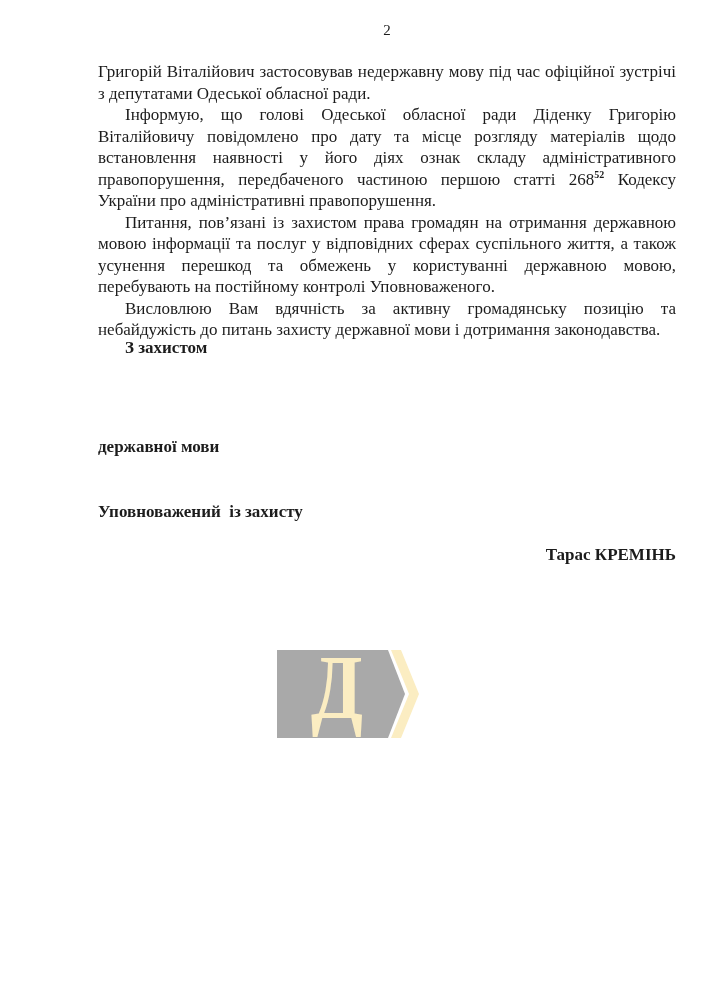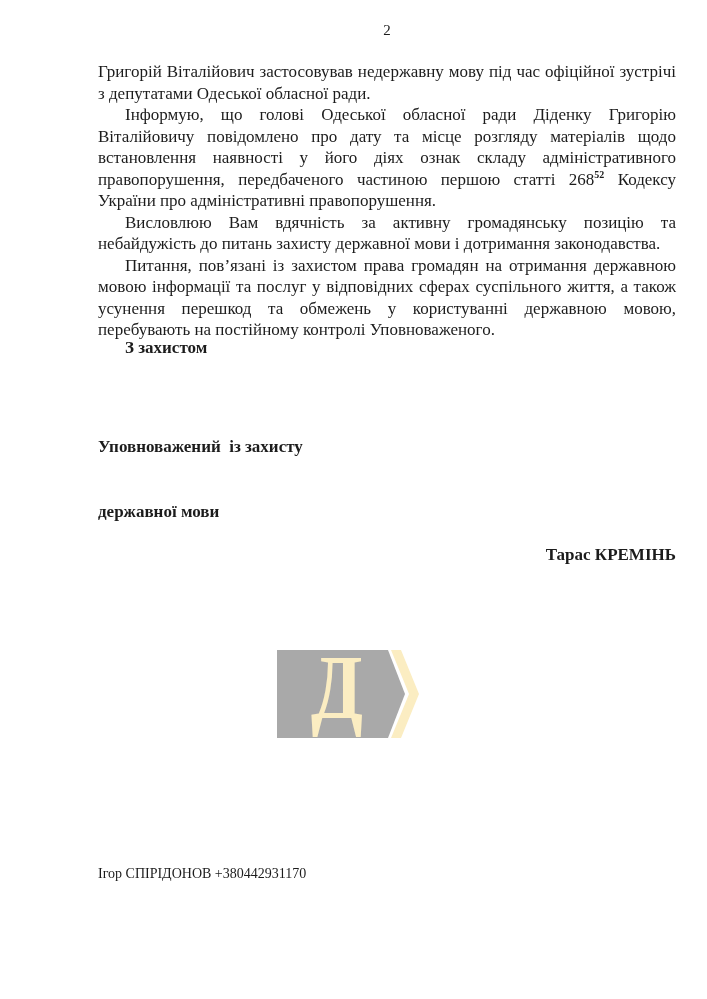--- a/index.html
+++ b/index.html
@@ -98,37 +98,36 @@
 </head>
 <body>
 
 <div class="page">
 
   <div class="page-number">2</div>
 
   <div class="body-text">
     <p class="noindent">Григорій Віталійович застосовував недержавну мову під час офіційної зустрічі з депутатами Одеської обласної ради.</p>
     <p><span>Інформую, що голові Одеської обласної ради Діденку Григорію Віталійовичу повідомлено про дату та місце розгляду матеріалів щодо встановлення наявності у його діях ознак складу адміністративного правопорушення, передбаченого частиною першою статті 268</span><sup>52</sup><span> Кодексу України про адміністративні правопорушення.</span></p>
+    <p>Питання, пов’язані із захистом права громадян на отримання державною мовою інформації та послуг у відповідних сферах суспільного життя, а також усунення перешкод та обмежень у користуванні державною мовою, перебувають на постійному контролі Уповноваженого.</p>
     <p>Висловлюю Вам вдячність за активну громадянську позицію та небайдужість до питань захисту державної мови і дотримання законодавства.</p>
-    <p>Питання, пов’язані із захистом права громадян на отримання державною мовою інформації та послуг у відповідних сферах суспільного життя, а також усунення перешкод та обмежень у користуванні державною мовою, перебувають на постійному контролі Уповноваженого.</p>
   </div>
 
   <div class="closing">З захистом</div>
 
   <div class="signature">
     <div class="sig-position">
+      <div>державної мови</div>
       <div>Уповноважений  із захисту</div>
-      <div>державної мови</div>
     </div>
     <div class="sig-name">Тарас КРЕМІНЬ</div>
   </div>
 
   <div class="watermark">
     <svg width="142" height="88" viewBox="0 0 142 88">
       <polygon points="0,0 111,0 128,44 111,88 0,88" fill="#a9a9a9"></polygon>
       <polygon points="114,0 124,0 142,44 124,88 114,88 132,44" fill="#fbedc2"></polygon>
       <text x="60" y="68" font-size="92" text-anchor="middle" textLength="52" lengthAdjust="spacingAndGlyphs" fill="#fbedc2">Д</text>
     </svg>
   </div>
 
-  <div class="footer">Ігор СПІРІДОНОВ +380442931170</div>
 
 </div>
 
 </body></html>

